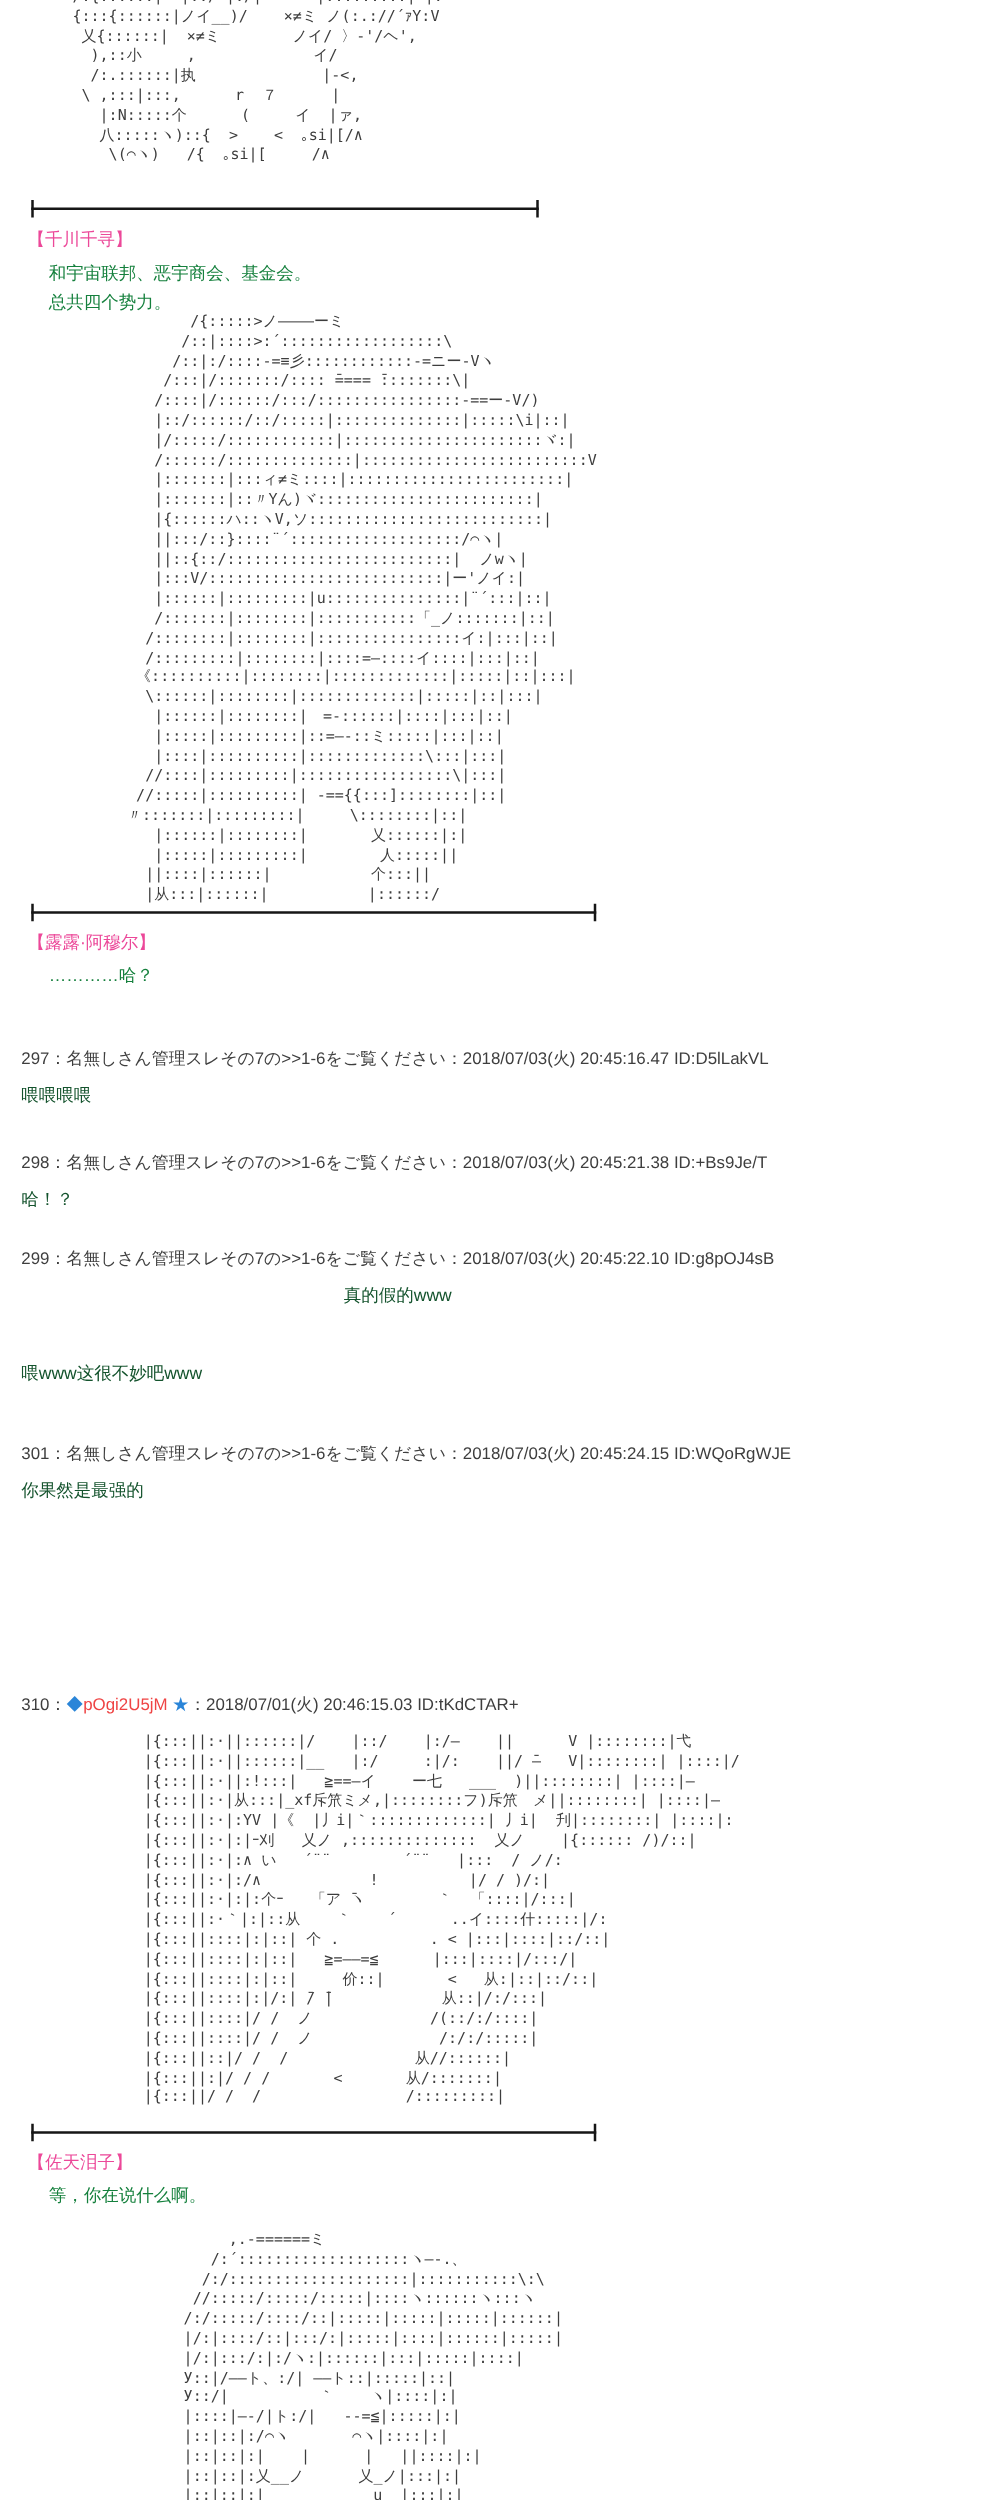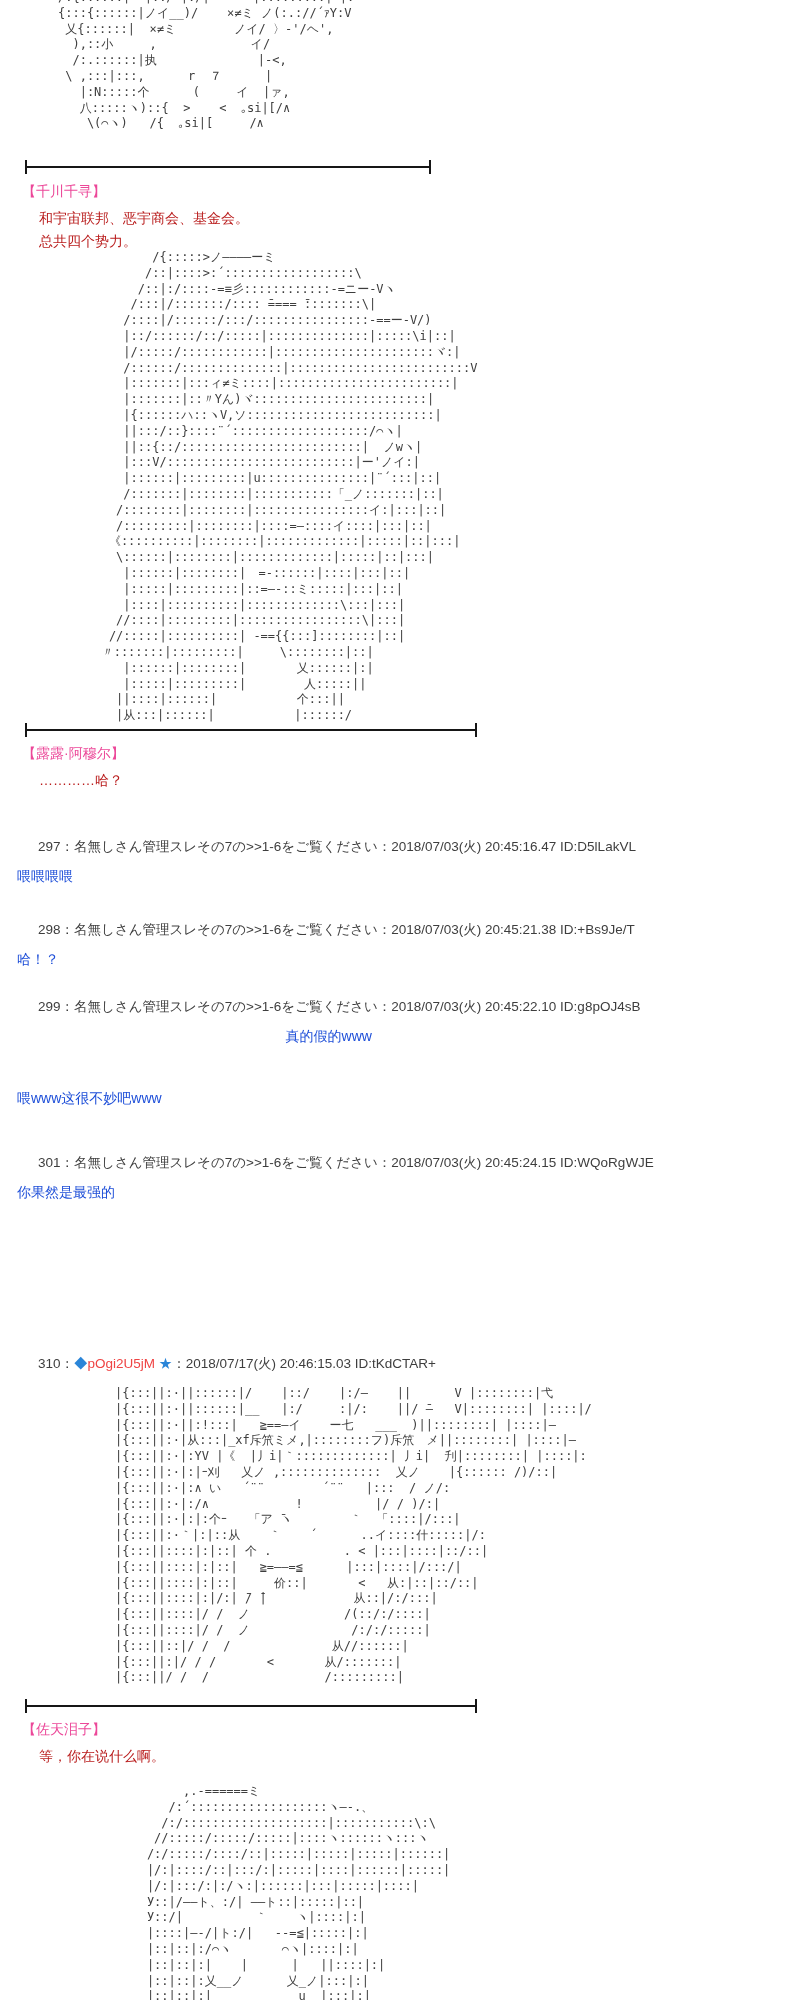--- a/index.html
+++ b/index.html
@@ -13,25 +13,25 @@
     font-family:"DejaVu Sans Mono",monospace;
     font-size:12px;line-height:15.8px;color:#3d3d3d;
     white-space:pre;margin:0;
   }
   .divider{height:0;border-top:2px solid #161616;}
   .divider .tick{position:absolute;width:2px;height:14px;background:#161616;top:-8px;}
   .tick.l{left:0;}
   .tick.r{right:0;}
   .dialogue-name{font-size:14px;color:#ec4899;}
   .dialogue-text{
-    font-size:14px;color:#b91c1c;line-height:23px;
+    font-size:14px;color:#15803d;line-height:23px;
     white-space:pre-line;margin-top:6px;padding-left:17px;
   }
-  .post-header{font-size:13.5px;color:#3e3e3e;white-space:nowrap;margin-left:21px;}
-  .post-body{font-size:14px;color:#1d4ed8;line-height:24px;margin-top:8px;white-space:pre-line;}
+  .post-header{font-size:13.5px;color:#3e3e3e;white-space:nowrap;}
+  .post-body{font-size:14px;color:#14532d;line-height:24px;margin-top:8px;white-space:pre-line;}
   .trip-diamond{color:#2a85d8;}
   .trip-name{color:#ef4444;}
   .trip-star{color:#2a85d8;}
 </style>
 </head>
 <body>
 
 <div>
 
   <pre class="aa abs" style="left:58px;top:-10px;">/:{::::::|  |::/ |:/| ̄     |:::::::::| ̄|:
@@ -118,21 +118,21 @@
   <div class="abs" style="left:17px;top:1154px;">
     <div class="post-header">301：名無しさん管理スレその7の&gt;&gt;1-6をご覧ください：2018/07/03(火) 20:45:24.15 ID:WQoRgWJE</div>
     <div class="post-body">你果然是最强的</div>
   </div>
 
   <div class="abs" style="left:17px;top:1236px;">
   </div>
 
   <div class="abs post-header" style="left:17px;top:1355px;">
     <span>310：</span><span class="trip-diamond">◆</span><span class="trip-name">pOgi2U5jM</span>
-    <span class="trip-star">★</span><span>：2018/07/17(火) 20:46:15.03 ID:tKdCTAR+</span>
+    <span class="trip-star">★</span><span>：2018/07/01(火) 20:46:15.03 ID:tKdCTAR+</span>
   </div>
 
   <pre class="aa abs" style="left:115px;top:1386px;">|{:::||:·||::::::|/    |::/    |:/—    ||      V |::::::::|弋
 |{:::||:·||::::::|__   |:/     :|/:    ||/ ̄—   V|::::::::| |::::|/
 |{:::||:·||:!:::|   ≧==—イ    ー七   ___  )||::::::::| |::::|—
 |{:::||:·|从:::|_xf斥笊ミメ,|::::::::フ)斥笊ゞメ||::::::::| |::::|—
 |{:::||:·|:YV |《  |丿i|｀:::::::::::::| 丿i|  刋|::::::::| |::::|:
 |{:::||:·|:|ｰ刈   乂ノ ,::::::::::::::  乂ノ    |{:::::: /)/::|
 |{:::||:·|:∧ い   ´¨¨        ´¨¨   |:::  / ノ/:
 |{:::||:·|:/∧            !          |/ / )/:|

